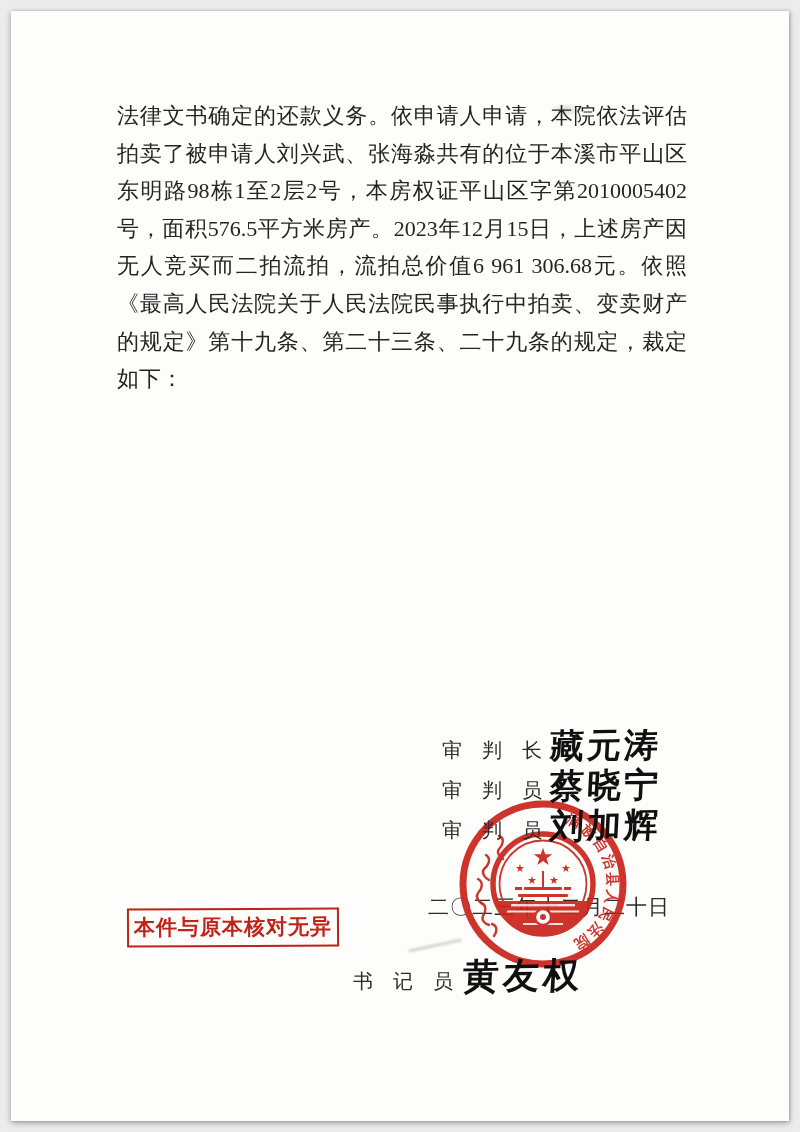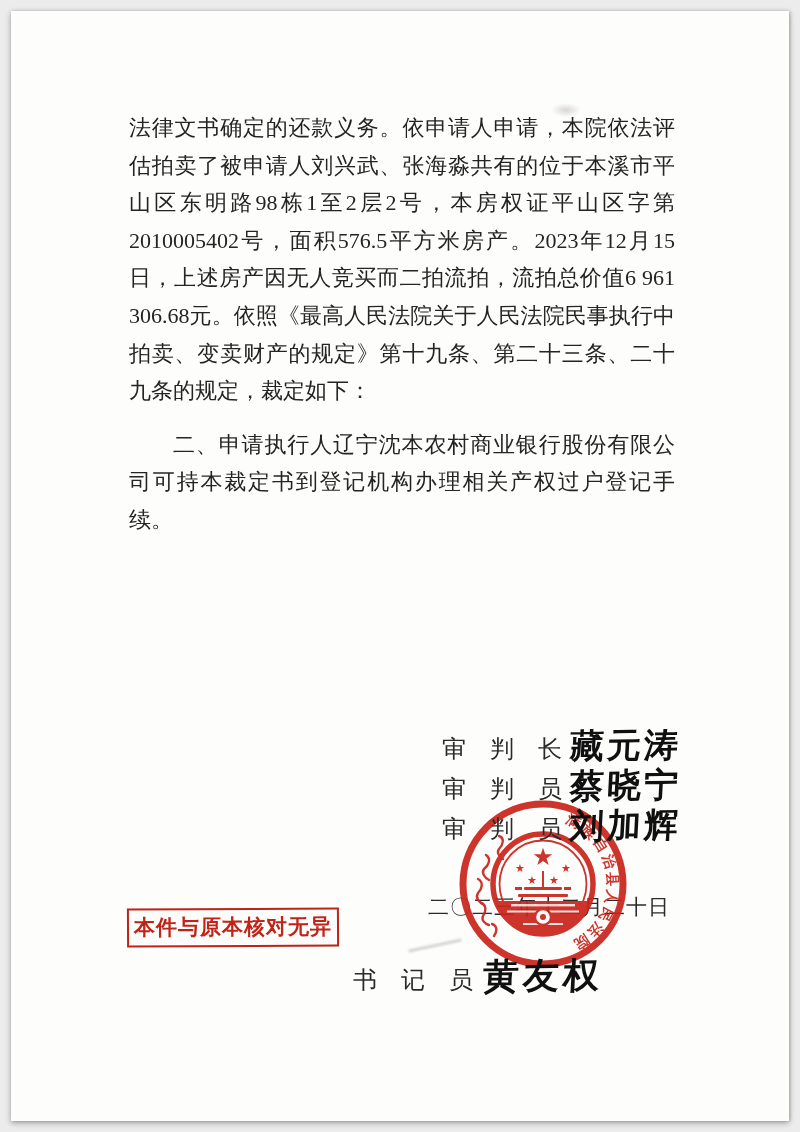--- a/index.html
+++ b/index.html
@@ -13,25 +13,25 @@
     position:absolute;left:11px;top:11px;width:778px;height:1110px;
     background:#fdfdfc;
     box-shadow:0 2px 6px rgba(0,0,0,.32), 1px 0 3px rgba(0,0,0,.18);
   }
   
   .doc-body{
     position:absolute;left:102px;top:82px;width:578px;
     font-size:22px;line-height:37.6px;color:#242424;
     text-align:justify;
   }
-  .doc-body p{margin:16px;padding:0;}
+  .doc-body p{margin:4px;padding:0;}
   .doc-body p.indent{text-indent:2em;}
   
   .sig-row{position:absolute;white-space:nowrap;z-index:4;}
-  .sig-role{font-size:24px;color:#2a2a2a;}
+  .sig-role{font-size:20px;color:#2a2a2a;}
   .sig-name{
     display:inline-block;font-size:34px;font-weight:700;color:#101010;
     letter-spacing:3px;margin-left:8px;
     transform:skewX(-4deg) rotate(-1deg);
   }
   .row-1{left:431px;top:712px;}
   .row-2{left:431px;top:752px;}
   .row-3{left:431px;top:792px;}
   .clerk-row{left:342px;top:941px;}
   .clerk-row .sig-name{margin-left:10px;font-size:36px;letter-spacing:4px;}
@@ -64,21 +64,20 @@
 </head>
 <body>
 
 <div class="paper">
 
   <div class="smudge-blob"></div>
   <div class="smudge-streak"></div>
 
   <div class="doc-body">
     <p>法律文书确定的还款义务。依申请人申请，本院依法评估拍卖了被申请人刘兴武、张海淼共有的位于本溪市平山区东明路98栋1至2层2号，本房权证平山区字第2010005402号，面积576.5平方米房产。2023年12月15日，上述房产因无人竞买而二拍流拍，流拍总价值6 961 306.68元。依照《最高人民法院关于人民法院民事执行中拍卖、变卖财产的规定》第十九条、第二十三条、二十九条的规定，裁定如下：</p>
-    <p class="indent">二、申请执行人辽宁沈本农村商业银行股份有限公司可持本裁定书到登记机构办理相关产权过户登记手续。</p>
   </div>
 
   <div class="sig-row row-1">
     <span class="sig-role">审　判　长</span><span class="sig-name">藏元涛</span>
   </div>
   <div class="sig-row row-2">
     <span class="sig-role">审　判　员</span><span class="sig-name">蔡晓宁</span>
   </div>
   <div class="sig-row row-3">
     <span class="sig-role">审　判　员</span><span class="sig-name">刘加辉</span>

